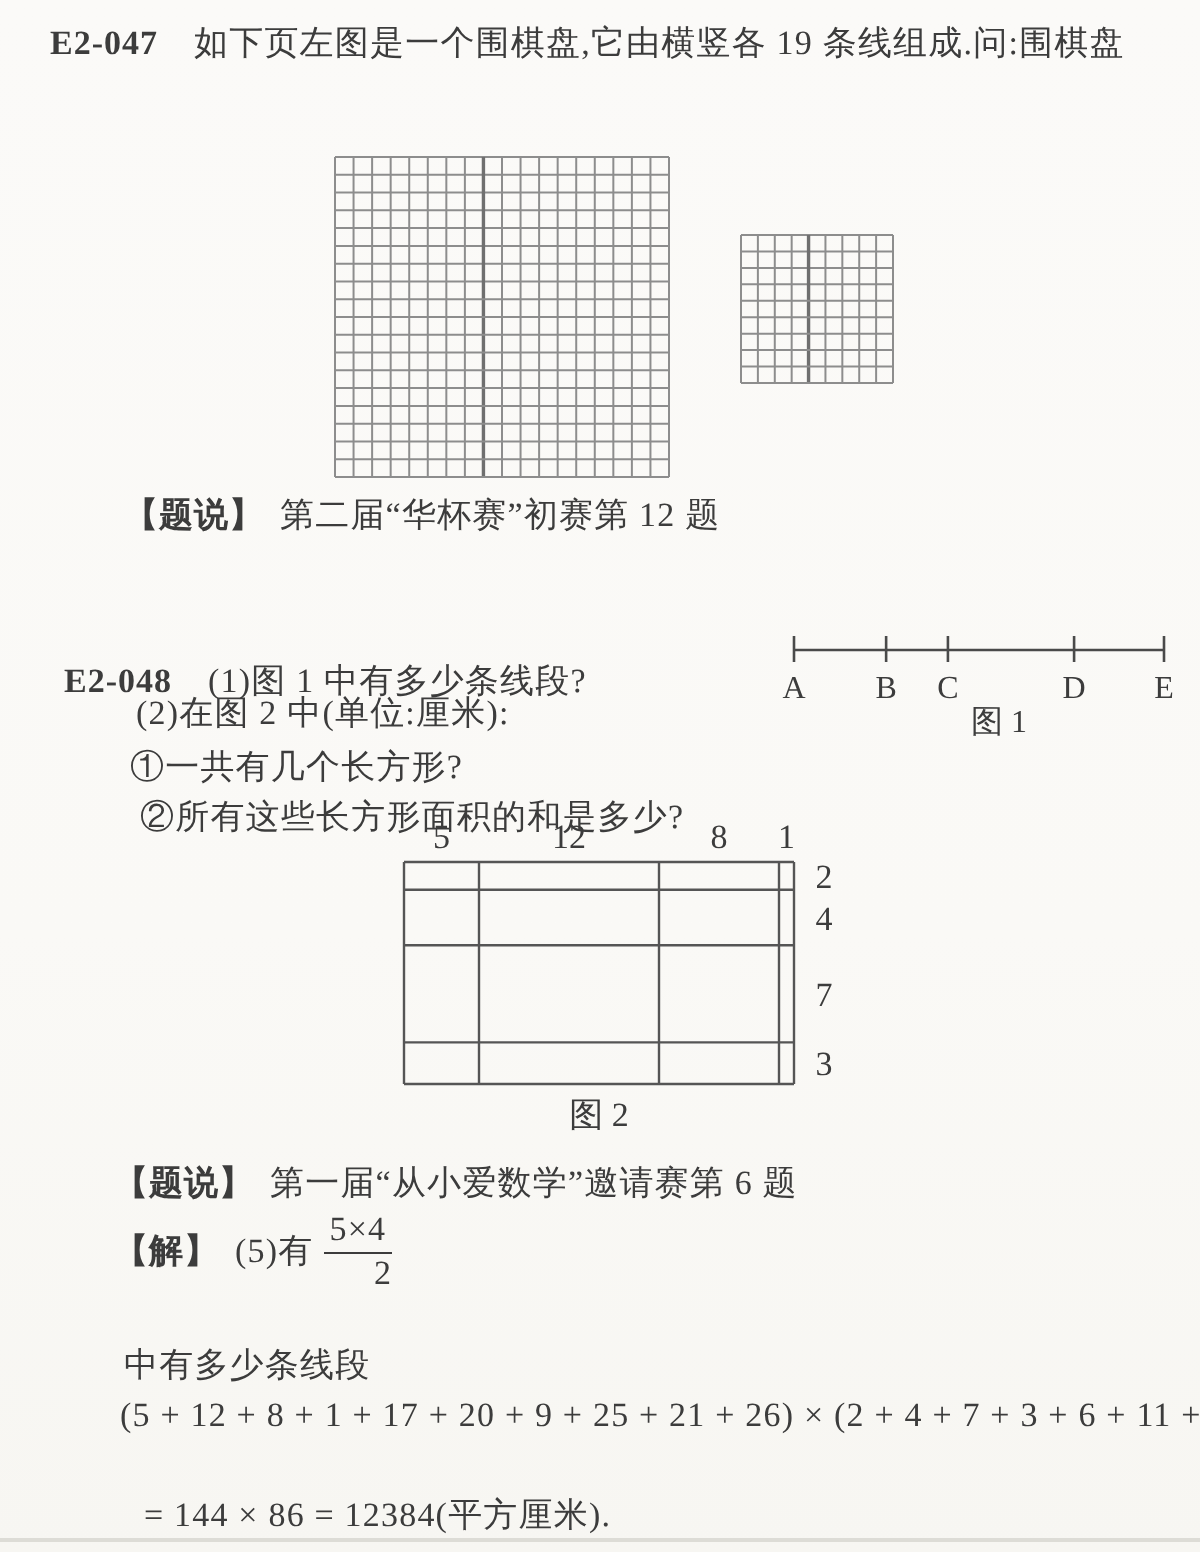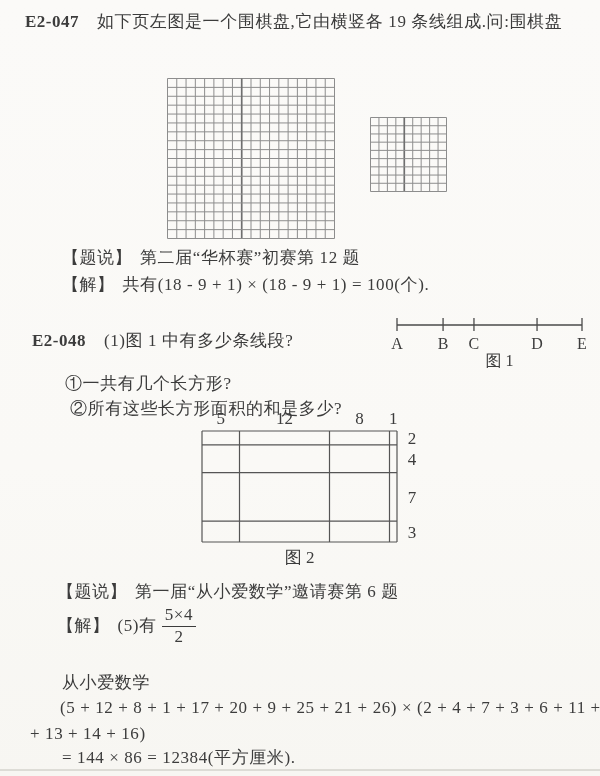--- a/index.html
+++ b/index.html
@@ -6,23 +6,23 @@
   html,body{margin:0;padding:0;background:#e9e8e4}
   .page{
     position:relative;width:600px;height:776px;margin:0 auto;
     background:linear-gradient(180deg,#fbfaf8 0%,#faf9f6 60%,#f7f6f2 100%);
     font-family:"Liberation Serif","DejaVu Serif",serif;
     color:#3c3c3c;overflow:hidden;
   }
   .abs{position:absolute;margin:0;white-space:nowrap}
   .cjk{font-size:17px;line-height:22px;letter-spacing:0.6px}
   .pid{font-weight:bold;letter-spacing:0.5px;margin-right:18px}
-  .tag{font-weight:normal;margin-right:8px;letter-spacing:0.5px}
+  .tag{font-weight:bold;margin-right:8px;letter-spacing:0.5px}
   .solline{display:flex;align-items:center;height:44px}
-  .frac{display:inline-block;text-align:center;line-height:1.08;margin:0 5px;font-size:17px}
+  .frac{display:inline-block;text-align:right;line-height:1.08;margin:0 5px;font-size:17px}
   .frac .num{display:block;padding:0 3px 1px;border-bottom:1.3px solid #3c3c3c}
   .frac .den{display:block;padding-top:1px}
   svg.fig{position:absolute;overflow:visible}
   .edge{position:absolute;left:0;width:600px;height:2px;background:#dddcd6}
 </style>
 </head>
 <body>
 
 <div class="page">
 
@@ -85,23 +85,23 @@
       <line x1="0.5" y1="49.833333333333336" x2="76.5" y2="49.833333333333336" stroke="#8d8d8d" stroke-width="1"></line>
       <line x1="59.611111111111114" y1="0.5" x2="59.611111111111114" y2="74.5" stroke="#8d8d8d" stroke-width="1"></line>
       <line x1="0.5" y1="58.05555555555556" x2="76.5" y2="58.05555555555556" stroke="#8d8d8d" stroke-width="1"></line>
       <line x1="68.05555555555556" y1="0.5" x2="68.05555555555556" y2="74.5" stroke="#8d8d8d" stroke-width="1"></line>
       <line x1="0.5" y1="66.27777777777777" x2="76.5" y2="66.27777777777777" stroke="#8d8d8d" stroke-width="1"></line>
       <line x1="76.5" y1="0.5" x2="76.5" y2="74.5" stroke="#8d8d8d" stroke-width="1"></line>
       <line x1="0.5" y1="74.5" x2="76.5" y2="74.5" stroke="#8d8d8d" stroke-width="1"></line>
     </svg>
 
   <p class="abs cjk" style="left:62px;top:247px"><span class="tag">【题说】</span><span>第二届“华杯赛”初赛第 12 题</span></p>
-  <p class="abs cjk" style="left:62px;top:274px"><span class="tag">【解】</span><span>共有(18 - 9 + 1) × (18 - 9 + 1) = 100(个).</span></p>
 
   <p class="abs cjk" style="left:32px;top:330px"><span class="pid">E2-048</span><span>(1)图 1 中有多少条线段?</span></p>
+  <p class="abs cjk" style="left:68px;top:346px">(2)在图 2 中(单位:厘米):</p>
   <p class="abs cjk" style="left:65px;top:373px">①一共有几个长方形?</p>
   <p class="abs cjk" style="left:70px;top:398px">②所有这些长方形面积的和是多少?</p>
 
   <svg class="fig" id="fig1" style="left:390px;top:314px" width="210" height="58">
       <line x1="7" y1="11" x2="192" y2="11" stroke="#4a4a4a" stroke-width="1.3"></line>
       <line x1="7" y1="4" x2="7" y2="17" stroke="#4a4a4a" stroke-width="1.3"></line>
       <text x="7" y="35" font-size="16" text-anchor="middle" fill="#3c3c3c" font-family="&quot;Liberation Serif&quot;,&quot;DejaVu Serif&quot;,serif">A</text>
       <line x1="53.065" y1="4" x2="53.065" y2="17" stroke="#4a4a4a" stroke-width="1.3"></line>
       <text x="53.065" y="35" font-size="16" text-anchor="middle" fill="#3c3c3c" font-family="&quot;Liberation Serif&quot;,&quot;DejaVu Serif&quot;,serif">B</text>
       <line x1="83.96" y1="4" x2="83.96" y2="17" stroke="#4a4a4a" stroke-width="1.3"></line>
@@ -138,19 +138,18 @@
 
   <div class="abs cjk solline" style="left:57px;top:604px">
     <span class="tag">【解】</span>
     <span>(5)有</span>
     <span class="frac">
         <span class="num">5×4</span>
         <span class="den">2</span>
       </span>
   </div>
 
-  <p class="abs cjk" style="left:62px;top:672px">从小爱数学</p>
+  <p class="abs cjk" style="left:62px;top:672px">中有多少条线段</p>
   <p class="abs cjk" style="left:60px;top:697px">(5 + 12 + 8 + 1 + 17 + 20 + 9 + 25 + 21 + 26) × (2 + 4 + 7 + 3 + 6 + 11 + 10</p>
-  <p class="abs cjk" style="left:30px;top:723px">+ 13 + 14 + 16)</p>
-  <p class="abs cjk" style="left:62px;top:747px">= 144 × 86 = 12384(平方厘米).</p>
+  <p class="abs cjk" style="left:72px;top:747px">= 144 × 86 = 12384(平方厘米).</p>
 
   <div class="edge" style="top:769px"></div>
 </div>
 
 </body></html>

